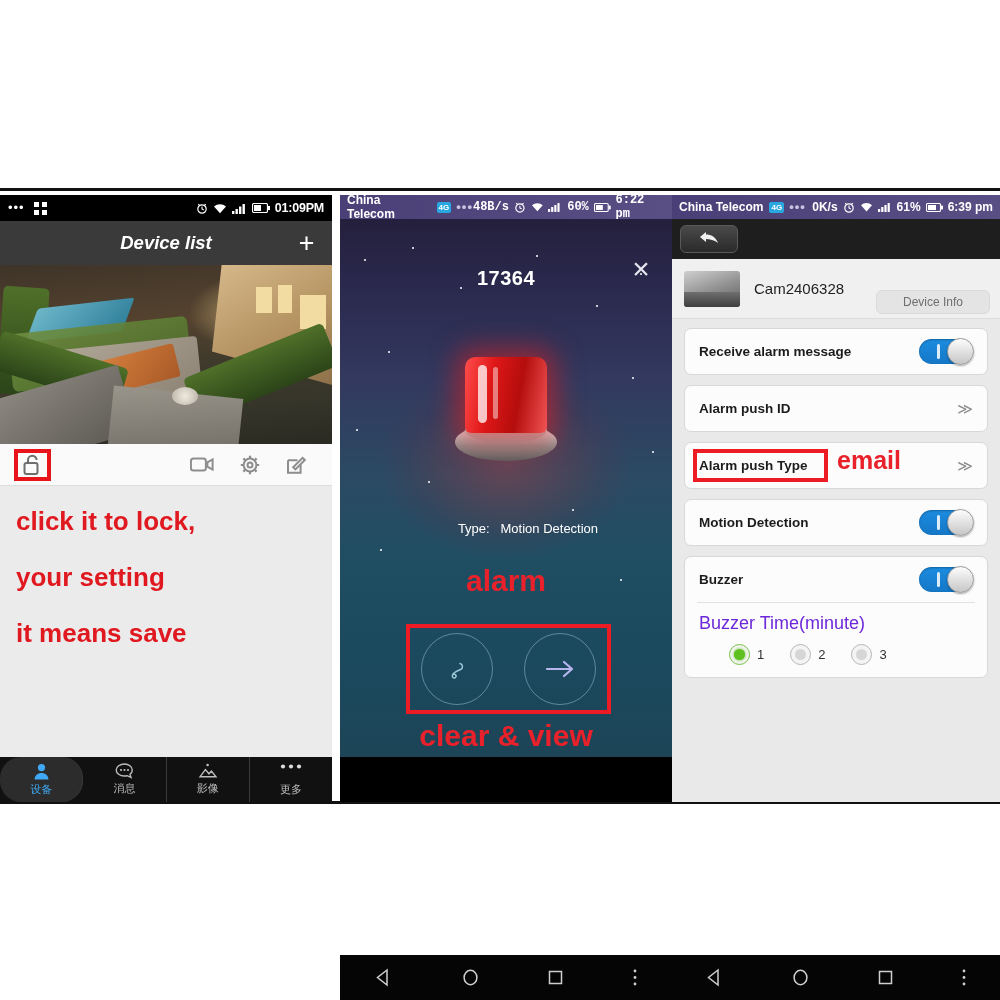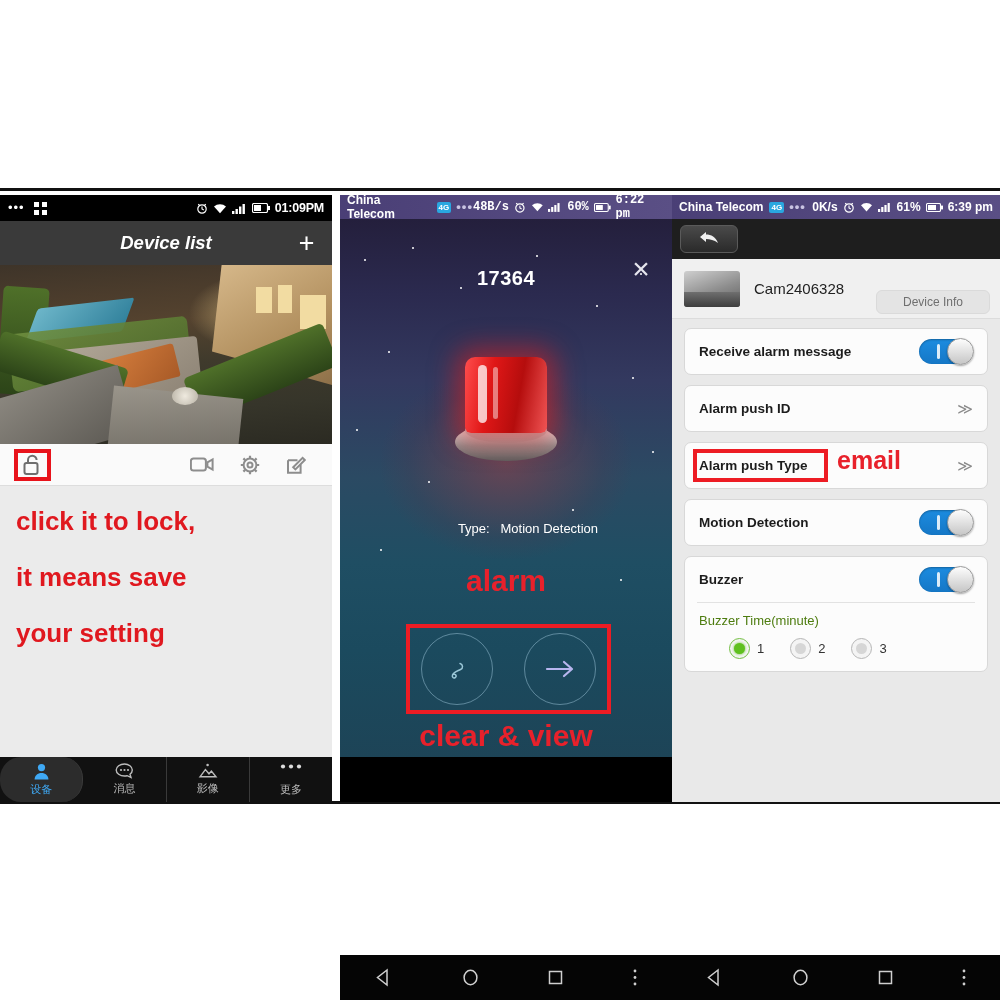--- a/index.html
+++ b/index.html
@@ -112,21 +112,21 @@
   .row { height:45px; display:flex; align-items:center; padding:0 14px; position:relative;}
   .row .rlabel { font-size:13.5px; color:#1c1c1c; font-weight:bold; }
   .row .chev { color:#8a8a8a; font-size:15px; }
   .toggle { margin-left:auto; width:54px; height:25px; border-radius:13px; background:linear-gradient(180deg,#1c8ce0,#1577c6); position:relative; box-shadow:inset 0 1px 2px rgba(0,0,0,.3);}
   .toggle .bar { position:absolute; left:18px; top:5px; width:3px; height:15px; background:rgba(255,255,255,.85); border-radius:2px;}
   .toggle .knob { position:absolute; right:-1px; top:-1px; width:27px; height:27px; border-radius:50%;
       background:linear-gradient(180deg,#fdfdfd,#c6c6c6); border:1px solid #9a9a9a; box-shadow:0 1px 2px rgba(0,0,0,.35);}
   .email-hl { position:absolute; left:8px; top:6px; width:135px; height:33px; border:4px solid #ed1c24; }
   .email-note { position:absolute; left:152px; top:3px; color:#e8212b; font-size:25px; font-weight:bold; }
   .sep { height:1px; background:#e2e2e2; margin:0 12px; }
-  .btime { padding:10px 14px 0 14px; font-size:13px; color:#4d7c0f; }
+  .btime { padding:10px 14px 0 14px; font-size:18px; color:#6d28d9; }
   .radios { display:flex; align-items:center; gap:26px; padding:10px 0 12px 44px; }
   .radio { display:flex; align-items:center; gap:7px; }
   .radio .ring { width:21px; height:21px; border-radius:50%; border:1.5px solid #b6b6b6; background:#f4f4f4; display:flex; align-items:center; justify-content:center;}
   .radio.on .ring { border-color:#74c043; }
   .radio .dot { width:11px; height:11px; border-radius:50%; background:#d6d6d6; }
   .radio.on .dot { background:#5fc01f; box-shadow:0 0 3px #5fc01f; }
   .radio .rl { font-size:13px; color:#333; }
 
   
   .navbar { position:absolute; bottom:0; height:45px; background:#050505; display:flex; align-items:center; justify-content:space-around; }
@@ -222,22 +222,22 @@
         </svg>
         <svg width="20" height="20" viewBox="0 0 20 20">
           <path d="M2 5.2h9.5M2 5.2v12.6h12.6V9.5" fill="none" stroke="#8d8d8d" stroke-width="2"></path>
           <path d="M7.2 12.2 L16.6 2.8 L18.8 5 L9.4 14.4 Z" fill="none" stroke="#8d8d8d" stroke-width="2"></path>
         </svg>
       </div>
     </div>
 
     <div class="p1-note">
       <p>click it to lock,</p>
+      <p>your setting</p>
       <p>it means save</p>
-      <p>your setting</p>
     </div>
 
     <div class="p1-tabs">
       <div class="p1-tab active">
         <svg width="17" height="17" viewBox="0 0 17 17">
           <circle cx="8.5" cy="4.6" r="3.6" fill="#3fa9f5"></circle>
           <path d="M1.6 16.4c0-4.1 3.1-6.5 6.9-6.5s6.9 2.4 6.9 6.5z" fill="#3fa9f5"></path>
         </svg>
         <span class="tlabel">设备</span>
       </div>

